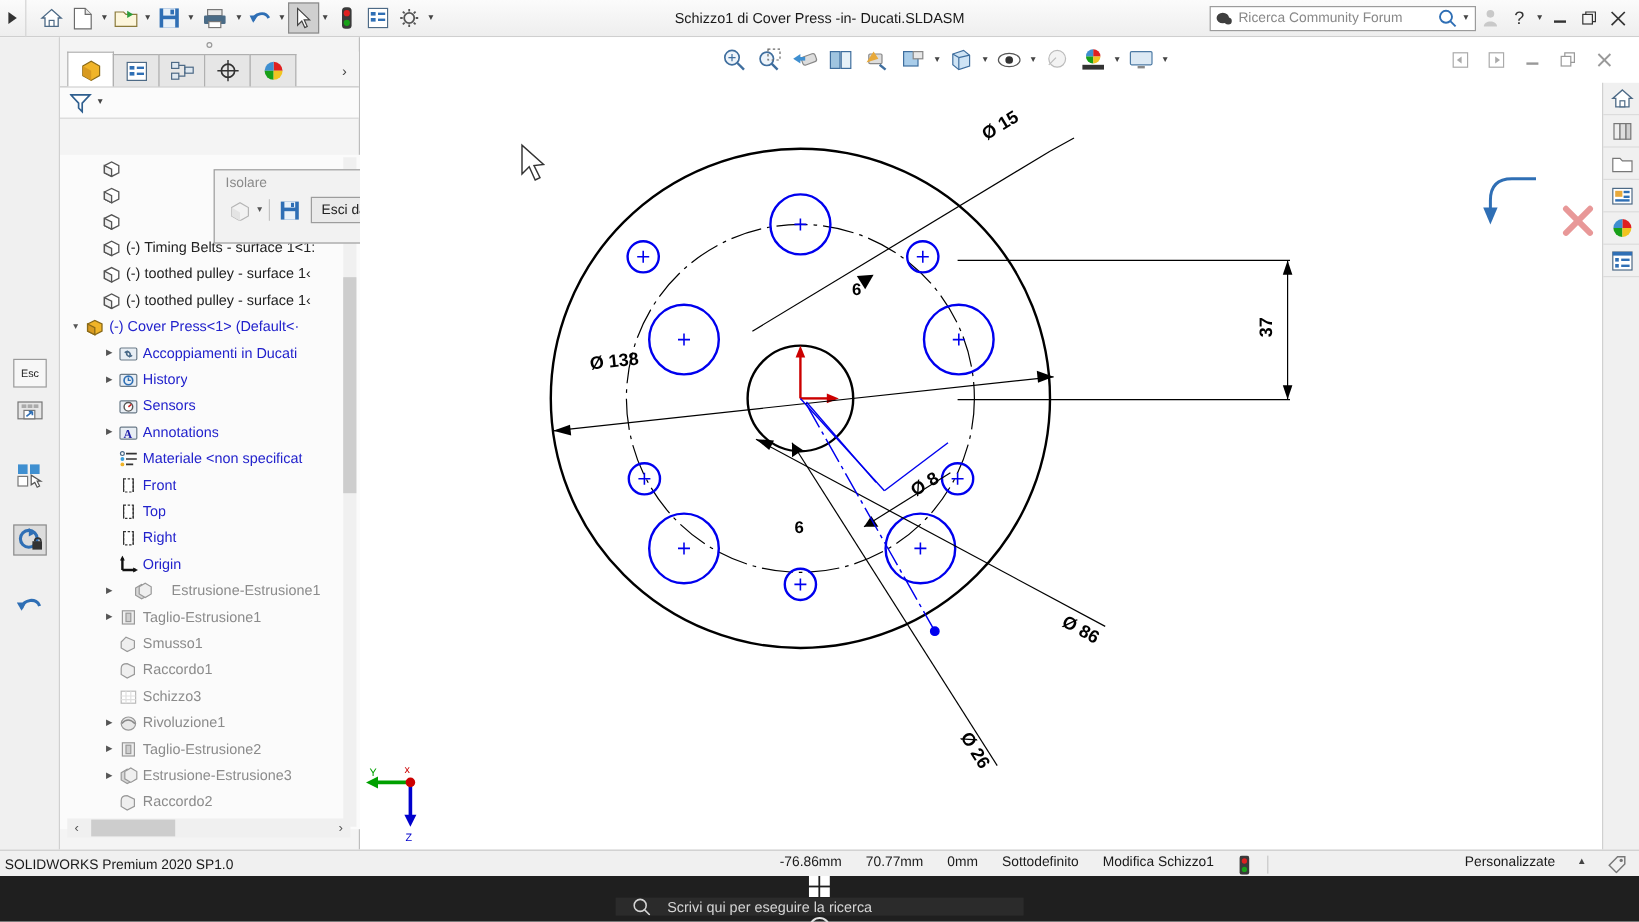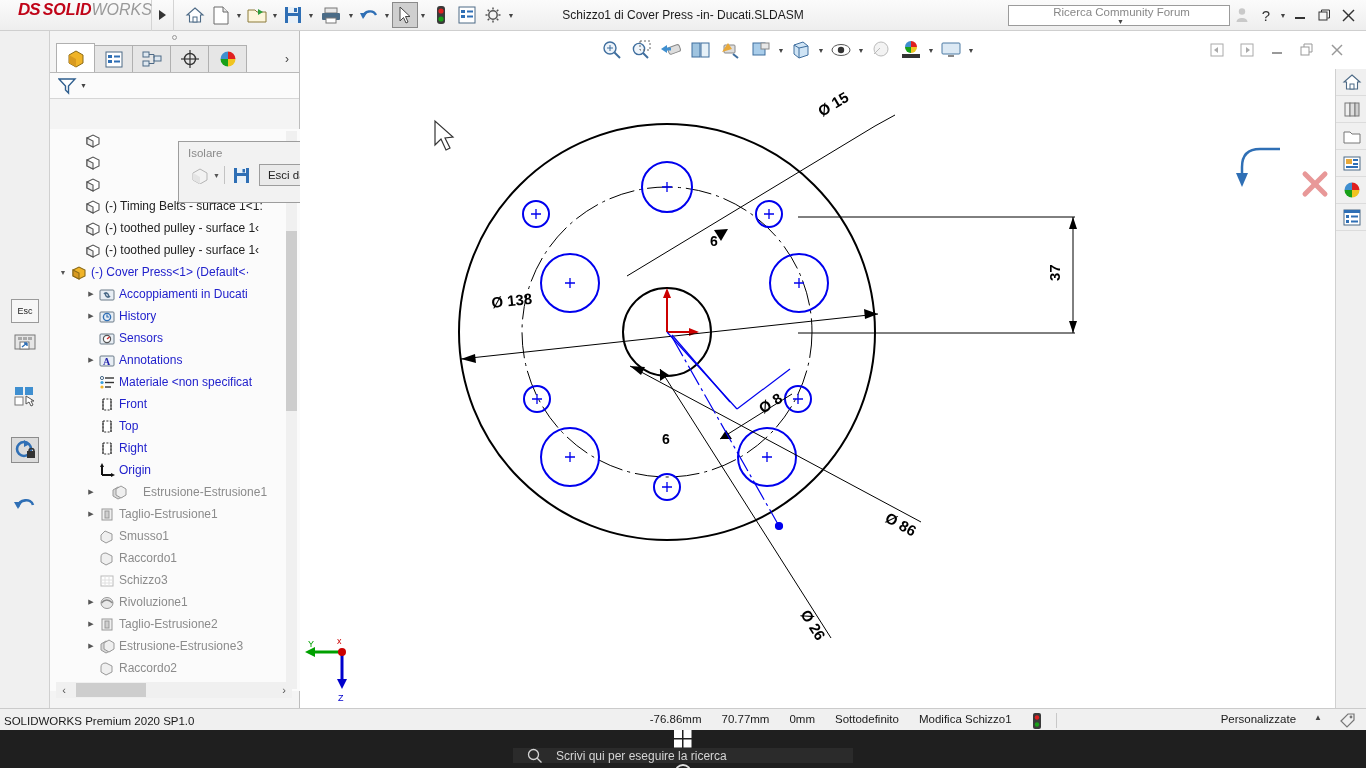--- a/index.html
+++ b/index.html
@@ -25,21 +25,21 @@
   .tbi{ width:26px; height:26px; display:flex; align-items:center; justify-content:center;
      position:relative; }
   .tbi.wide{ width:30px; }
   .caret{ width:10px; height:26px; display:flex; align-items:center; justify-content:center;
      font-size:7px; color:#444; }
   .tbi.sel{ background:#cfcfcf; border:1px solid #8a8a8a; }
   .doc-title{ position:absolute; left:0; right:0; text-align:center; font-size:12px;
      color:#1a1a1a; pointer-events:none; }
   .tr-zone{ margin-left:auto; display:flex; align-items:center; padding-right:6px; height:31px;}
   .searchbox{ width:222px; height:21px; background:#fff; border:1px solid #9b9b9b;
-     display:flex; align-items:center; font-size:11.5px; color:#888; padding:0 4px;flex-direction:column; }
+     display:flex; align-items:center; font-size:11.5px; color:#888; padding:0 4px; }
   .searchbox .txt{ flex:1; padding-left:5px; }
   .win-btn{ width:24px; height:26px; display:flex; align-items:center; justify-content:center;
      color:#333; font-size:12px; }
 
   
   .viewbar{ position:absolute; left:300px; top:31px; width:1066px; height:38px;
     background:#fff; display:flex; align-items:center; }
   .vb-icons{ display:flex; align-items:center; padding-left:296px; }
   .vbi{ width:30px; height:30px; display:flex; align-items:center; justify-content:center;}
   .vb-right{ margin-left:auto; display:flex; align-items:center; padding-right:14px; }
@@ -134,25 +134,20 @@
   .notif{ width:30px; display:flex; align-items:center; justify-content:center;}
   .showdesk{ width:6px; height:38px; border-left:1px solid #4a4a4a; }
 
   
   svg{ display:block; }
 </style>
 </head>
 <body>
 
 <div class="titlebar">
-  <div class="sw-logo">
-    <span class="ds">DS</span>
-    <span class="solid">SOLID</span>
-    <span class="works">WORKS</span>
-  </div>
   <div class="pin-tri">
     <svg width="9" height="12">
         <polygon points="1,1 8,6 1,11" fill="#333"></polygon>
       </svg>
   </div>
 
   <div class="tb-icons">
     <div class="tbi">
       <svg width="20" height="18" viewBox="0 0 20 18">
           <path d="M10 2 L18 9 H15.5 V16 H4.5 V9 H2 Z" fill="#fff" stroke="#4d6a86" stroke-width="1.1"></path>

